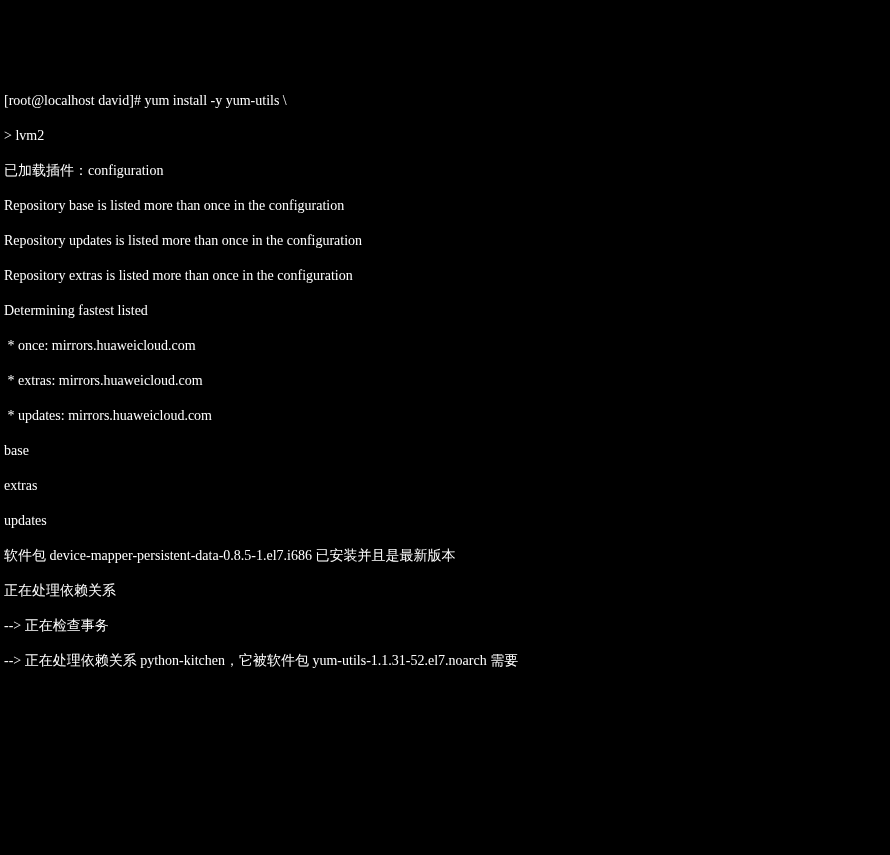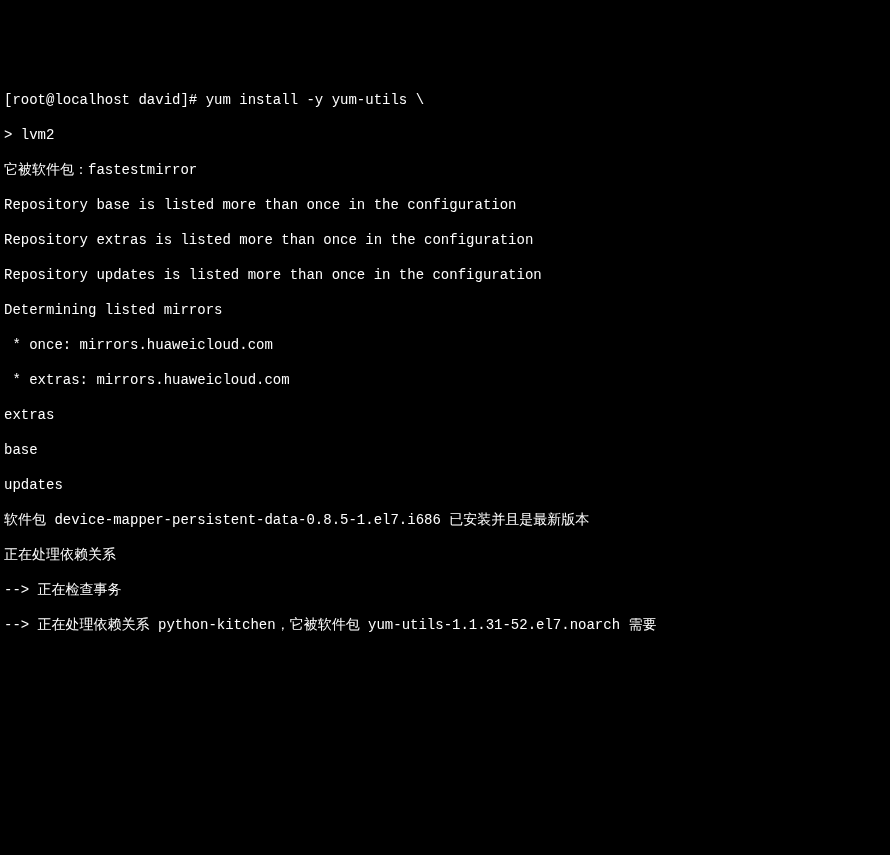--- a/index.html
+++ b/index.html
@@ -17,39 +17,41 @@
       width: 890px;
       height: 855px;
       overflow: hidden;
       white-space: pre;
     }
     .terminal {
       white-space: pre;
     }
     .line {
       white-space: pre;
+      font-family: Liberation Serif, serif;
     }
   </style>
 </head>
 <body>
 
 
 
 <div class="terminal">
 <div class="line">[root@localhost david]# yum install -y yum-utils \</div>
 <div class="line">&gt; lvm2</div>
-<div class="line">它被软件包：fastestmirror</div>
+<div class="line">已加载插件：configuration</div>
 <div class="line">Repository base is listed more than once in the configuration</div>
+<div class="line">Repository updates is listed more than once in the configuration</div>
 <div class="line">Repository extras is listed more than once in the configuration</div>
-<div class="line">Repository updates is listed more than once in the configuration</div>
-<div class="line">Determining listed mirrors</div>
+<div class="line">Determining fastest listed</div>
 <div class="line"> * once: mirrors.huaweicloud.com</div>
 <div class="line"> * extras: mirrors.huaweicloud.com</div>
+<div class="line"> * updates: mirrors.huaweicloud.com</div>
+<div class="line">base</div>
 <div class="line">extras</div>
-<div class="line">base</div>
 <div class="line">updates</div>
 <div class="line">软件包 device-mapper-persistent-data-0.8.5-1.el7.i686 已安装并且是最新版本</div>
 <div class="line">正在处理依赖关系</div>
 <div class="line">--&gt; 正在检查事务</div>
 <div class="line">--&gt; 正在处理依赖关系 python-kitchen，它被软件包 yum-utils-1.1.31-52.el7.noarch 需要</div>
 
 
 
 
 

